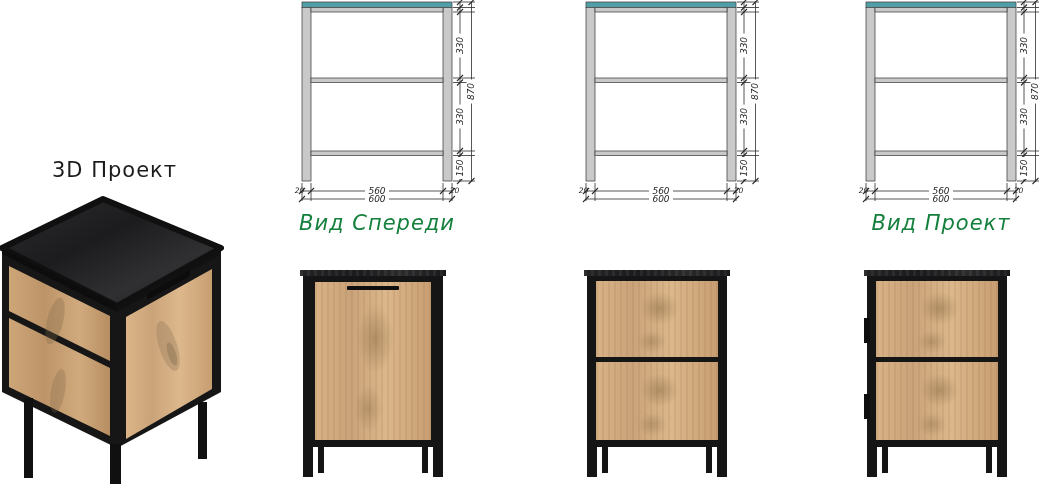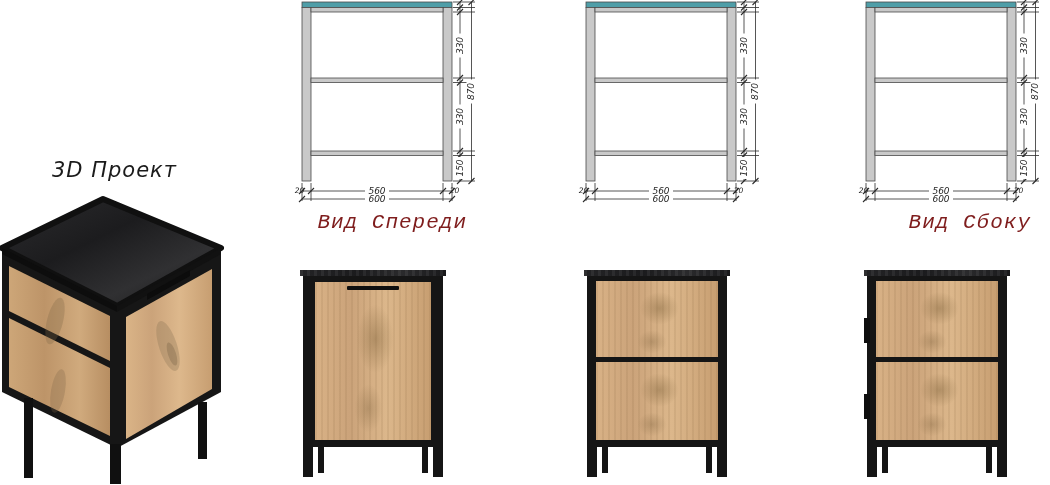--- a/index.html
+++ b/index.html
@@ -9,23 +9,23 @@
   }
   *{margin:0;padding:0;box-sizing:border-box;}
   body{background:#e8e8e8;font-family:"DejaVu Sans",sans-serif;}
   #sheet{position:relative;width:1050px;height:485px;background:#ffffff;overflow:hidden;}
   svg{overflow:visible;display:block;}
 
   .cad-text{font-family:"DejaVu Sans",sans-serif;font-style:italic;fill:var(--text);}
   .view-col{position:absolute;top:0;width:185px;height:400px;}
   #col-front{left:297px;} #col-side{left:581px;} #col-rear{left:861px;}
   .drawing-slot{position:absolute;top:0;left:0;width:185px;height:205px;}
-  .view-label{position:absolute;top:211px;left:-10px;width:180px;text-align:right;
-    font-style:italic;font-size:21px;letter-spacing:1px;color:#7f1d1d;white-space:nowrap;font-family:Liberation Mono, monospace;}
-  .page-title{position:absolute;left:52px;top:158px;font-style:italic;font-size:21px;
+  .view-label{position:absolute;top:211px;left:-10px;width:180px;text-align:center;
+    font-style:italic;font-size:21px;letter-spacing:1px;color:#15803d;white-space:nowrap;}
+  .page-title{position:absolute;left:52px;top:158px;font-size:21px;
     letter-spacing:1px;color:#1b1b1b;white-space:nowrap;}
 
   
   .render{position:absolute;top:270px;left:3px;width:146px;height:208px;}
   .slab{position:relative;height:6px;
     background:repeating-linear-gradient(90deg,rgba(255,255,255,.06) 0 3px,rgba(0,0,0,0) 3px 7px),
     linear-gradient(90deg,#232325,#1b1b1d 40%,#2a2a2c 70%,#19191b);}
   .body{position:relative;margin:0 3px;height:171px;background:var(--metal);}
   .wood{
     background:
@@ -243,21 +243,21 @@
 
       <text class="cad-text" font-size="7.5" text-anchor="middle" x="2.5" y="191" dy="0.32em">20</text>
       <rect x="68" y="186.5" width="24" height="9" fill="#ffffff"></rect>
       <text class="cad-text" font-size="9" text-anchor="middle" x="80" y="191" dy="0.32em">560</text>
       <text class="cad-text" font-size="7.5" text-anchor="middle" x="157.5" y="191" dy="0.32em">20</text>
       <rect x="68" y="194.5" width="24" height="9" fill="#ffffff"></rect>
       <text class="cad-text" font-size="9" text-anchor="middle" x="80" y="199" dy="0.32em">600</text>
     </g>
   </svg>
 </div>
-    <div class="view-label">Вид Сбоку</div>
+    <div class="view-label">Вид Проект</div>
     <div class="render">
       <div class="slab"></div>
       <div class="body">
         <div class="panel-zone">
           <div class="panel-upper wood"></div>
           <div class="panel-rail"></div>
           <div class="panel-lower wood"></div>
         </div>
         <div class="hinge h1"></div>
         <div class="hinge h2"></div>

